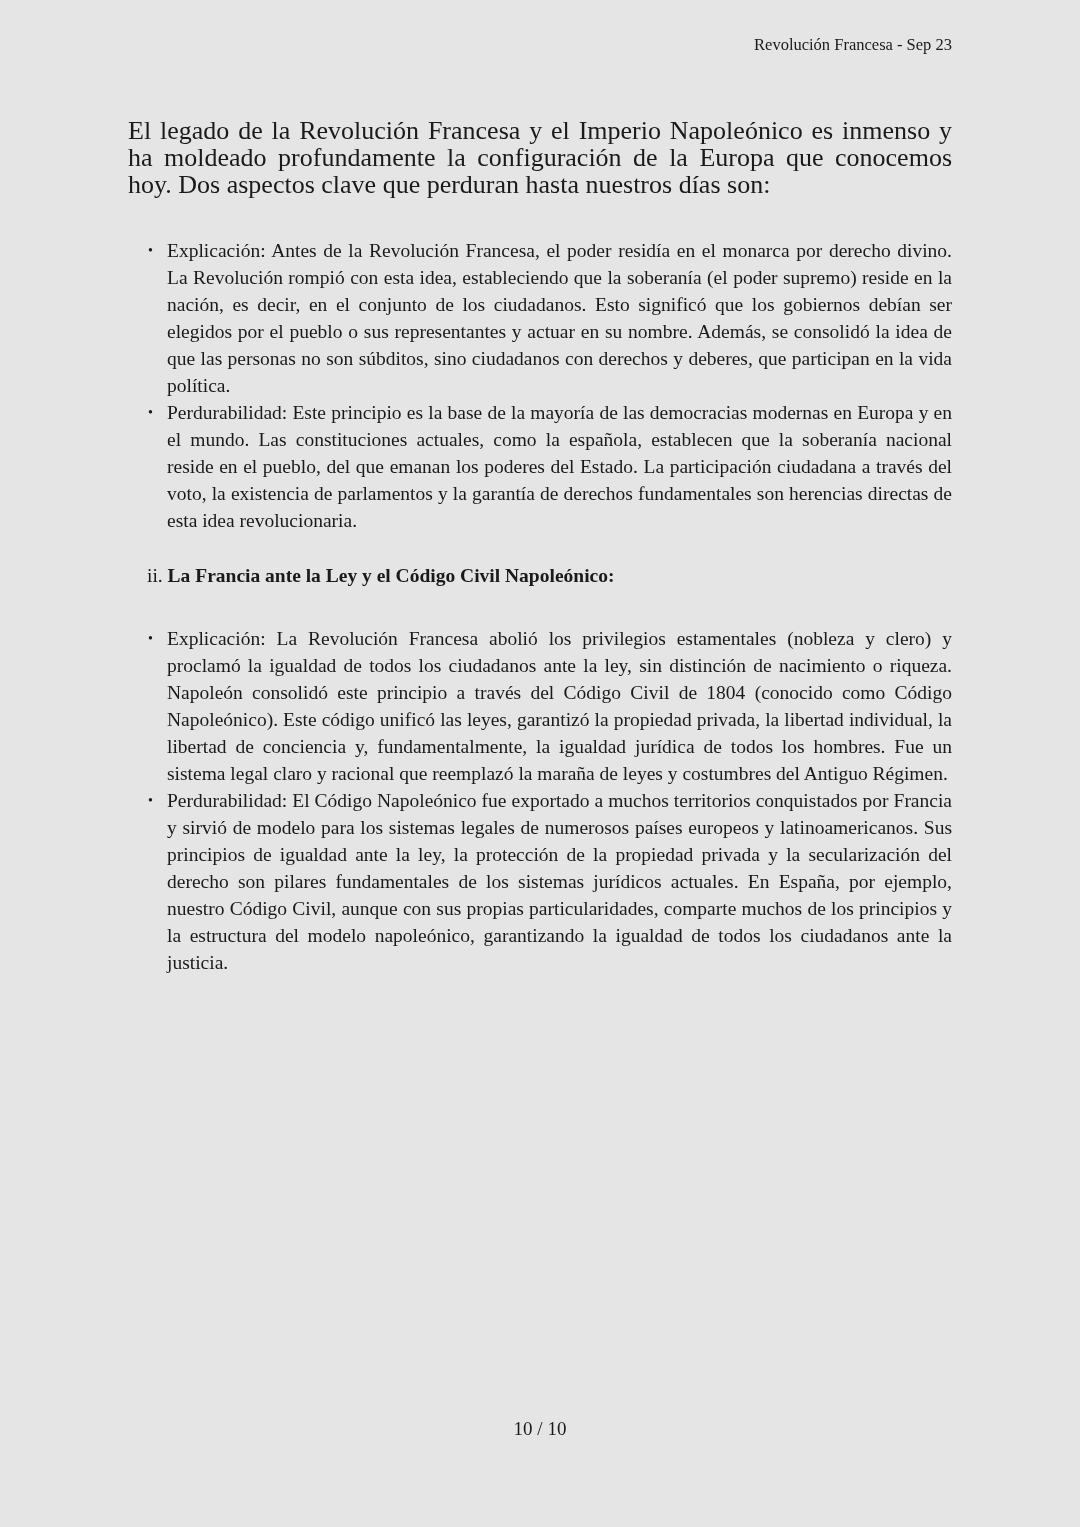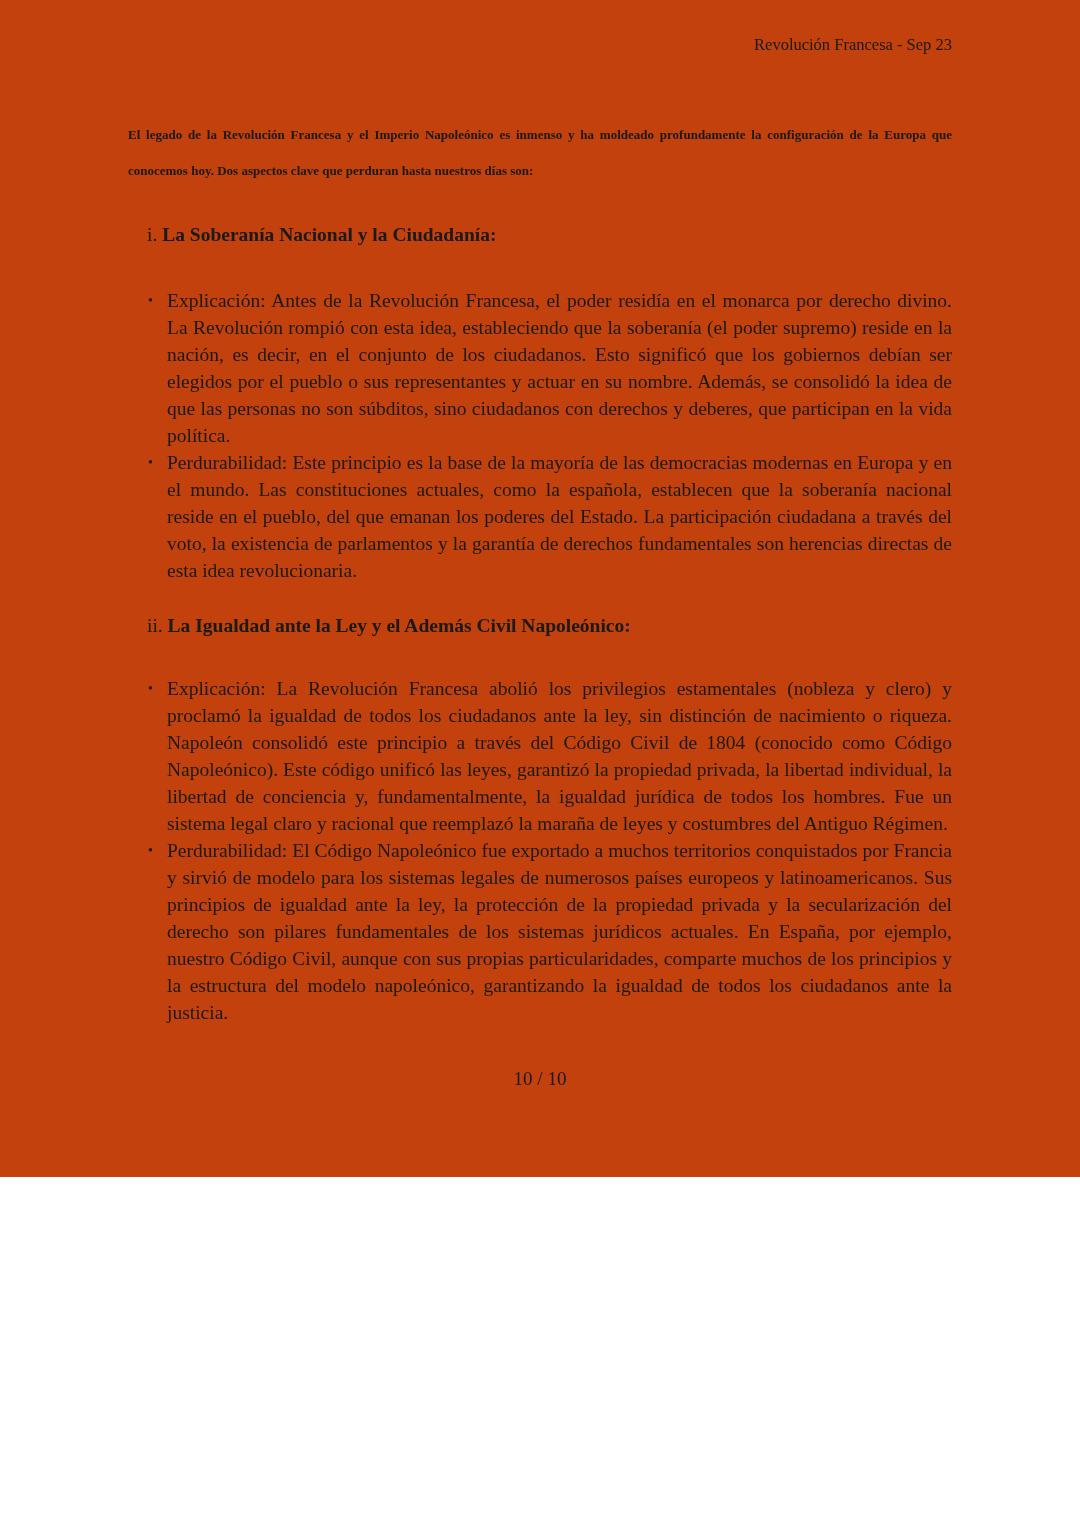--- a/index.html
+++ b/index.html
@@ -3,46 +3,45 @@
 <meta charset="utf-8">
 <style>
   html, body {
     margin: 0;
     padding: 0;
     background: #ffffff;
   }
   .page {
     position: relative;
     width: 1080px;
-    height: 1177px;
-    background: #c2410c;
+    height: 1527px;
+    background: #e5e5e5;
     color: #1a1a1a;
     font-family: "Liberation Serif", "DejaVu Serif", serif;
     overflow: hidden;
   }
   .running-header {
     position: absolute;
     top: 34px;
     right: 128px;
     font-size: 16.5px;
     line-height: 22px;
     color: #1a1a1a;
   }
   .content {
     box-sizing: border-box;
     padding: 117px 128px 0 128px;
     width: 1080px;
   }
   .intro {
     margin: 0;
-    font-size: 13px;
-    line-height: 36px;
+    font-size: 26px;
+    line-height: 27px;
     text-align: justify;
     hyphens: manual;
-    font-weight: bold;
   }
   .section-heading {
     margin: 32px 0 0 0;
     padding-left: 19px;
     font-size: 19.5px;
     line-height: 27px;
     font-weight: 400;
   }
   .section-heading .sec-title {
     font-weight: 700;
@@ -90,28 +89,27 @@
 <body>
 
 <div class="page">
 
   <div class="running-header">Revolución Francesa - Sep 23</div>
 
   <div class="content">
 
     <p class="intro">El legado de la Revolución Francesa y el Imperio Napoleónico es inmenso y ha moldeado profunda­mente la configuración de la Europa que conocemos hoy. Dos aspectos clave que perduran hasta nuestros días son:</p>
 
-    <div class="section-heading"><span class="sec-num">i.</span> <span class="sec-title">La Soberanía Nacional y la Ciudadanía:</span></div>
 
     <ul class="bullets">
       <li><span class="bullet-dot">•</span><span class="bullet-label">Explicación:</span> <span class="bullet-text">Antes de la Revolución Francesa, el poder residía en el monarca por derecho divino. La Revolución rompió con esta idea, estableciendo que la soberanía (el poder supremo) reside en la nación, es decir, en el conjunto de los ciudadanos. Esto significó que los gobiernos debían ser elegidos por el pueblo o sus representantes y actuar en su nombre. Además, se consolidó la idea de que las personas no son súbditos, sino ciudadanos con derechos y deberes, que participan en la vida política.</span></li>
       <li><span class="bullet-dot">•</span><span class="bullet-label">Perdurabilidad:</span> <span class="bullet-text">Este principio es la base de la mayoría de las democracias modernas en Europa y en el mundo. Las constituciones actuales, como la española, establecen que la soberanía nacional reside en el pueblo, del que emanan los poderes del Estado. La participación ciudadana a través del voto, la existencia de parlamentos y la garantía de derechos fundamentales son herencias directas de esta idea revolucionaria.</span></li>
     </ul>
 
-    <div class="section-heading second"><span class="sec-num">ii.</span> <span class="sec-title">La Igualdad ante la Ley y el Además Civil Napoleónico:</span></div>
+    <div class="section-heading second"><span class="sec-num">ii.</span> <span class="sec-title">La Francia ante la Ley y el Código Civil Napoleónico:</span></div>
 
     <ul class="bullets second">
       <li><span class="bullet-dot">•</span><span class="bullet-label">Explicación:</span> <span class="bullet-text">La Revolución Francesa abolió los privilegios estamentales (nobleza y clero) y proclamó la igualdad de todos los ciudadanos ante la ley, sin distinción de nacimiento o riqueza. Napoleón consolidó este principio a través del Código Civil de 1804 (conocido como Código Napoleónico). Este código unificó las leyes, garantizó la propiedad privada, la libertad individual, la libertad de conciencia y, fundamentalmente, la igualdad jurídica de todos los hombres. Fue un sistema legal claro y racional que reemplazó la maraña de leyes y costumbres del Antiguo Régimen.</span></li>
       <li><span class="bullet-dot">•</span><span class="bullet-label">Perdurabilidad:</span> <span class="bullet-text">El Código Napoleónico fue exportado a muchos territorios conquistados por Francia y sirvió de modelo para los sistemas legales de numerosos países europeos y latinoamericanos. Sus principios de igualdad ante la ley, la protección de la propiedad privada y la secularización del derecho son pilares fundamentales de los sistemas jurídicos actuales. En España, por ejemplo, nuestro Código Civil, aunque con sus propias particularidades, comparte muchos de los principios y la estructura del modelo napoleónico, garantizando la igualdad de todos los ciudadanos ante la justicia.</span></li>
     </ul>
 
   </div>
 
   <div class="page-footer">10 / 10</div>
 

